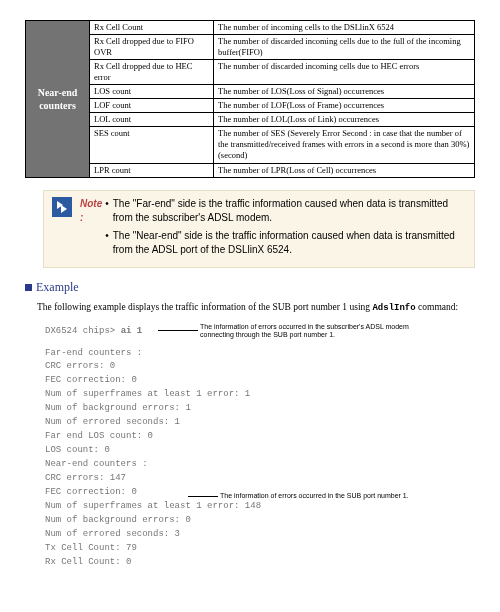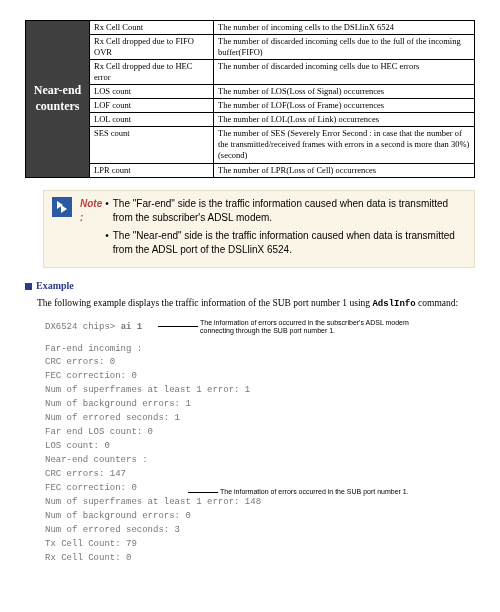--- a/index.html
+++ b/index.html
@@ -16,27 +16,27 @@
     width: 100%;
     font-size: 8.5px;
     line-height: 1.3;
   }
   table.counters td {
     border: 1px solid #000;
     padding: 1px 4px;
     vertical-align: top;
   }
   table.counters td.label {
-    background: #404040;
+    background: #737373;
     color: #fff;
     font-weight: bold;
     text-align: center;
     vertical-align: middle;
     width: 55px;
-    font-size: 12px;
+    font-size: 10px;
   }
   table.counters td.name {
     width: 115px;
   }
   .note-box {
     display: flex;
     margin: 12px 0 12px 18px;
     background: #fbf5e8;
     padding: 6px 8px;
     font-family: Arial, sans-serif;
@@ -74,22 +74,22 @@
     color: #b44;
     font-style: italic;
     font-weight: bold;
     margin-right: 3px;
   }
   .note-body { flex: 1; }
   .note-body .bullet { display: flex; margin-bottom: 4px; }
   .note-body .bullet .dot { margin-right: 4px; }
   .example-heading {
     color: #2b3a8a;
-    font-weight: bold;
-    font-size: 10px;
+    font-weight: normal;
+    font-size: 12px;
     margin-top: 8px;
     margin-bottom: 6px;
   }
   .example-heading .square {
     display: inline-block;
     width: 7px;
     height: 7px;
     background: #2b3a8a;
     margin-right: 4px;
     vertical-align: middle;
@@ -208,21 +208,21 @@
   <div class="callout callout2">
     <div class="line"></div>
     <div>The information of errors occurred in the SUB port number 1.</div>
   </div>
 
   <div>
     <span>DX6524 chips&gt;</span>
     <span class="bold-cmd">ai 1</span>
   </div>
   <div style="height:8px"></div>
-  <div>Far-end incoming :</div>
+  <div>Far-end counters :</div>
   <div>CRC errors: 0</div>
   <div>  FEC correction: 0</div>
   <div>  Num of superframes at least 1 error: 1</div>
   <div>  Num of background errors: 1</div>
   <div>  Num of errored seconds: 1</div>
   <div>  Far end LOS count: 0</div>
   <div>  LOS count: 0</div>
   <div>Near-end counters :</div>
   <div>  CRC errors: 147</div>
   <div>  FEC correction: 0</div>

